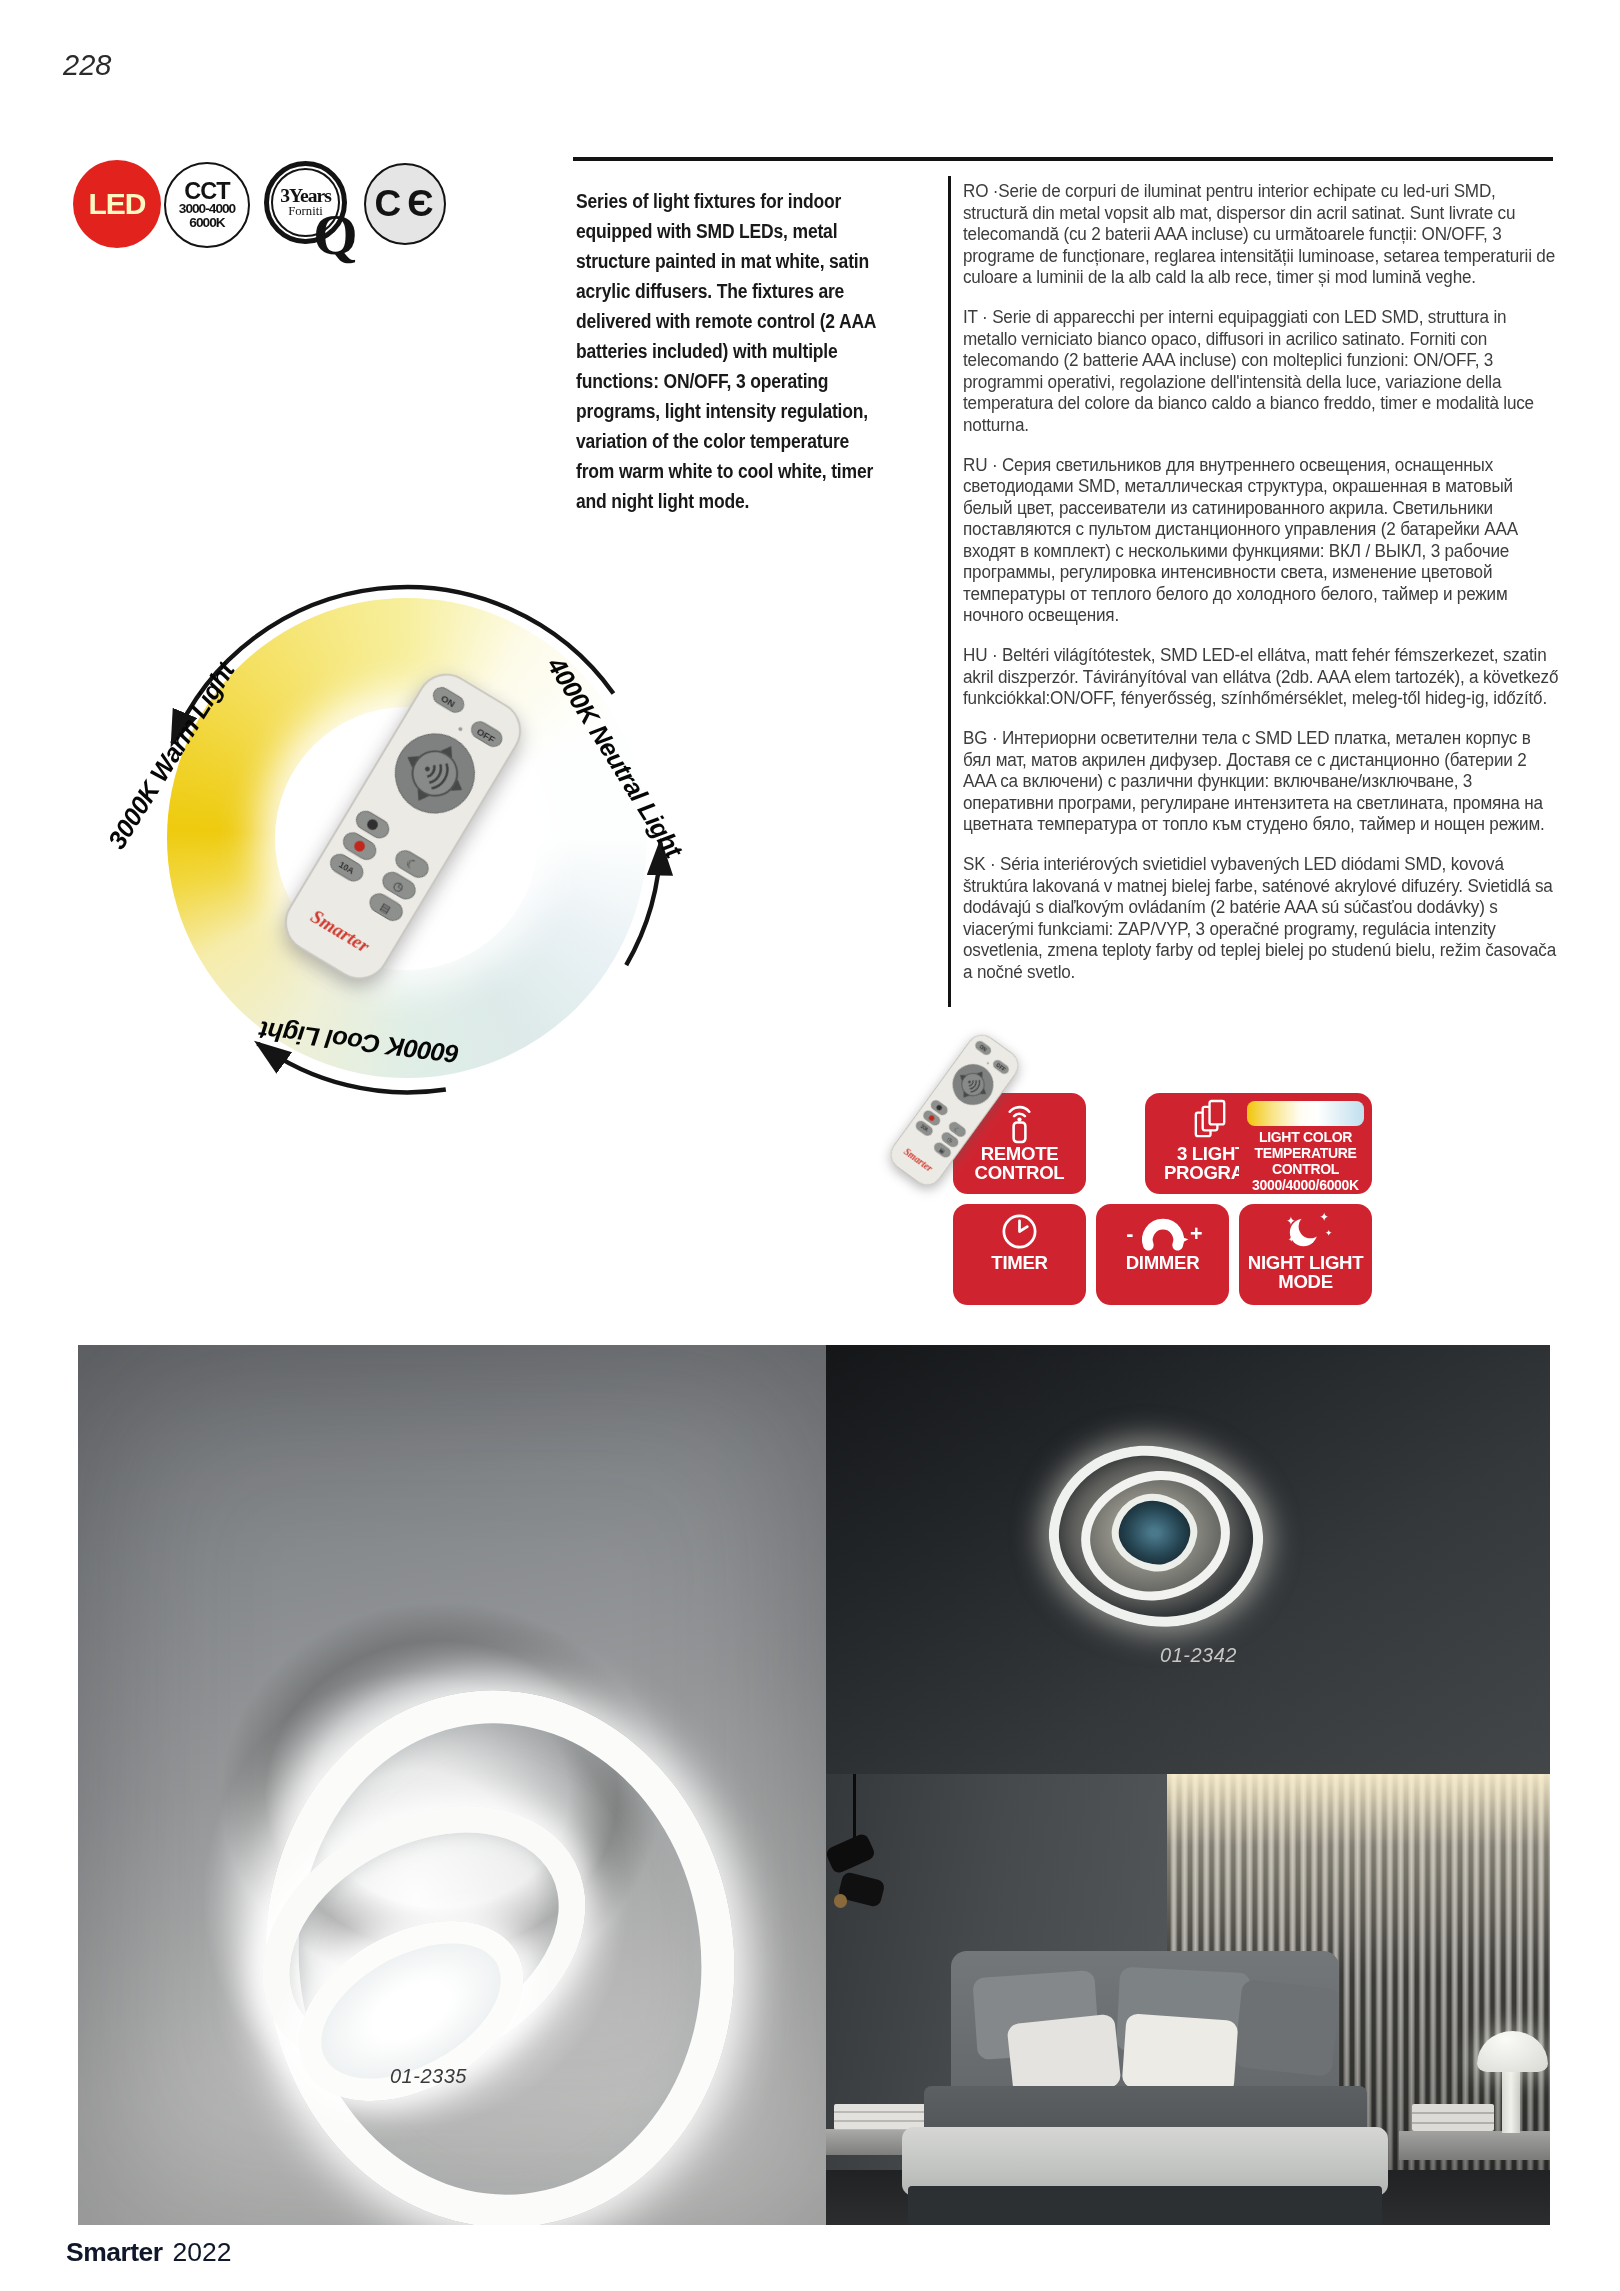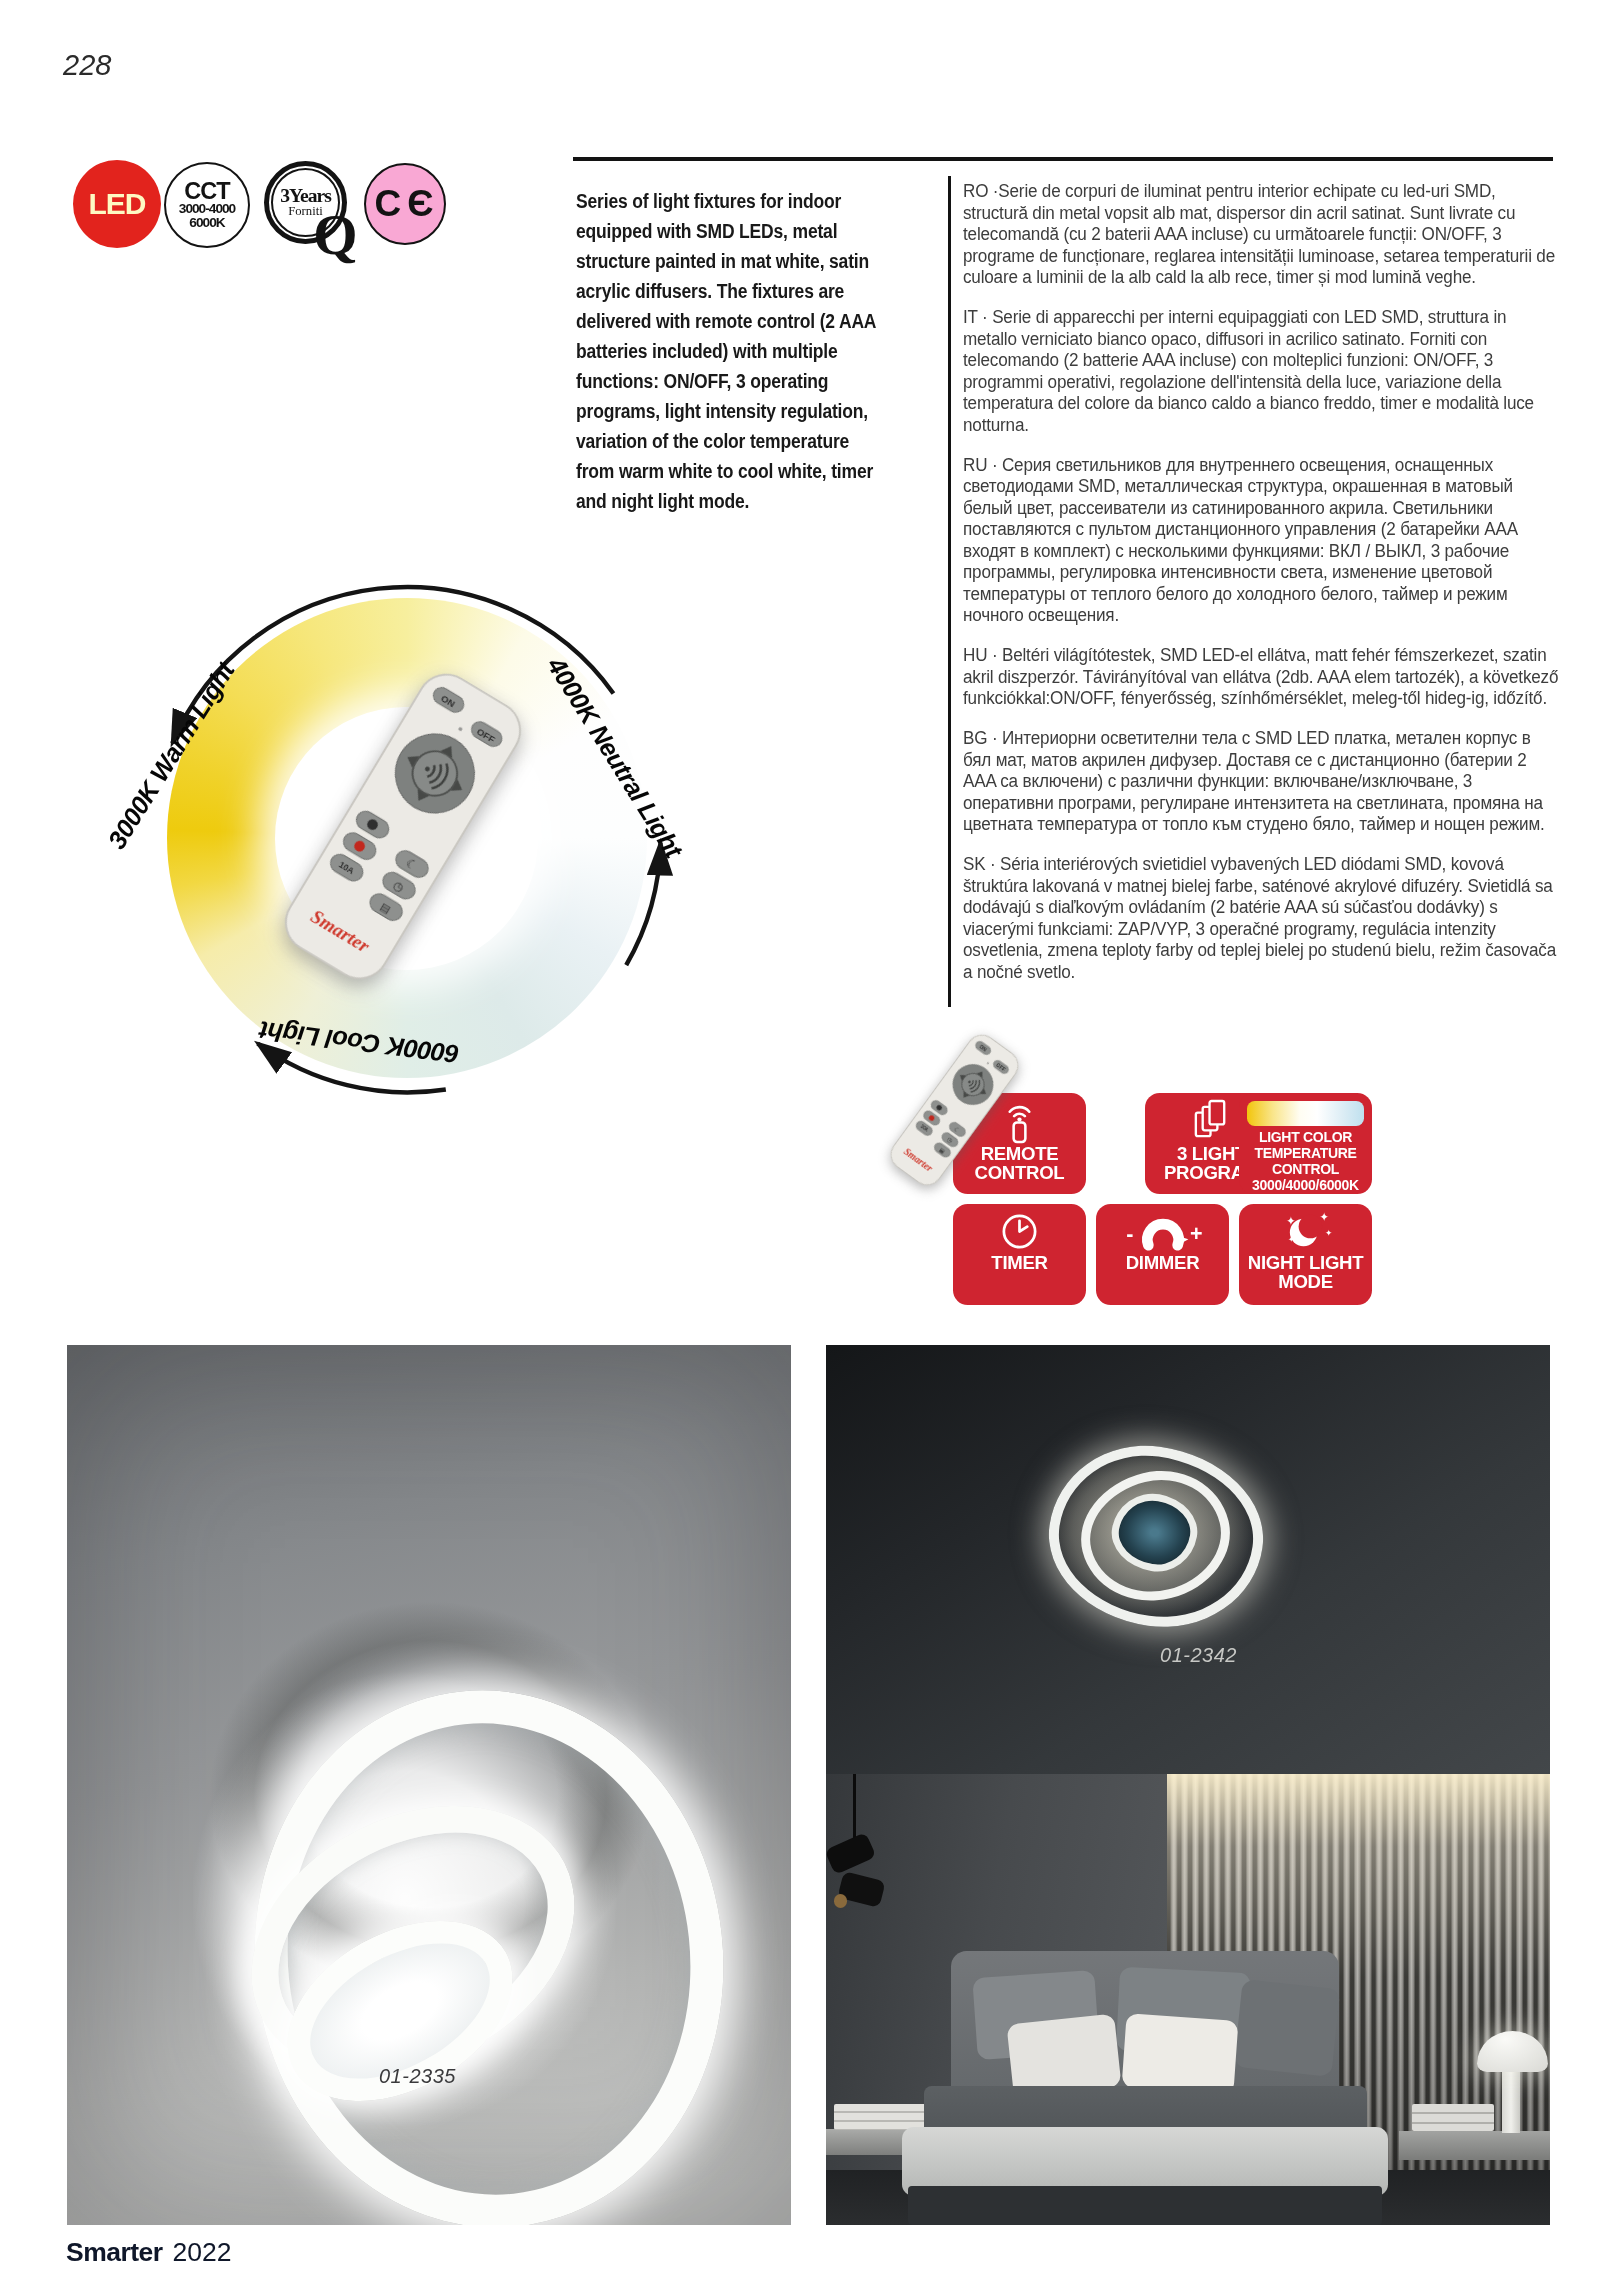--- a/index.html
+++ b/index.html
@@ -19,21 +19,21 @@
   .cct{left:164px;top:162px;width:82px;height:82px;border:2px solid #131313;background:#fff;}
   .cct .l1{font-weight:700;font-size:23.5px;line-height:21.6px;letter-spacing:-1px;color:#131313;}
   .cct .l2{font-weight:700;font-size:13.7px;line-height:13.7px;letter-spacing:-1px;color:#131313;}
   .warranty{left:264px;top:161px;width:73px;height:73px;border:5.9px solid #131313;background:#fff;border-radius:50%;}
   .warranty-inner{position:absolute;inset:2px;border:2px solid #131313;border-radius:50%;display:flex;
       flex-direction:column;align-items:center;justify-content:center;}
   .warranty .y1{font-family:"Liberation Serif",serif;font-weight:700;font-size:19.6px;line-height:17.6px;letter-spacing:-1px;color:#131313;}
   .warranty .y2{font-family:"Liberation Serif",serif;font-size:12.7px;line-height:12.7px;color:#131313;}
   .warranty .q{position:absolute;right:-15.7px;bottom:-23.5px;font-family:"Liberation Serif",serif;
       font-weight:700;font-size:57px;line-height:1;color:#131313;}
-  .ce{left:364px;top:163px;width:78px;height:78px;border:2.9px solid #131313;background:#f9a8d4;text-align:center;}
+  .ce{left:364px;top:163px;width:78px;height:78px;border:2.9px solid #131313;background:#e5e5e5;text-align:center;}
   .ce span{font-weight:700;font-size:37px;letter-spacing:5.9px;color:#131313;padding-left:3.9px;}
 
   
   .desc-en{left:576px;top:186px;width:435px;transform:scaleX(.875);transform-origin:0 0;
      font:700 20px/30px "Liberation Sans",sans-serif;color:#191919;white-space:pre-line;letter-spacing:-0.2px;}
 
   
   .divider-v{left:948px;top:176px;width:2.9px;height:831px;background:#131313;}
   .ml-col{left:963px;top:181px;width:629px;transform:scaleX(.95);transform-origin:0 0;}
   .ml-col p{margin:0 0 18.6px 0;font:400 18px/21.5px "Liberation Sans",sans-serif;color:#3d3d3d;letter-spacing:-0.2px;}
@@ -60,23 +60,23 @@
      text-align:center;box-sizing:border-box;padding-top:5.9px;}
   .blabel{font-weight:700;font-size:18.6px;line-height:19.6px;white-space:pre-line;letter-spacing:-0.3px;}
   .blabel.small{font-size:14px;line-height:16px;letter-spacing:-0.3px;margin-top:1px;text-align:center;}
   .bicon{height:45px;display:flex;align-items:center;justify-content:center;}
   .bicon.short{height:43px;}
   .grad-bar{margin:2px 7.8px 2.9px 7.8px;height:25.5px;border-radius:7.8px;
      background:linear-gradient(90deg,#f2c50c 0%,#f9e58a 22%,#fffdf2 45%,#ffffff 60%,#dcedf5 82%,#bfe0ee 100%);}
 
   
   .photo{overflow:hidden;}
-  .photo1{left:67px;top:1345px;width:688px;height:880px;
+  .photo1{left:78px;top:1345px;width:748px;height:880px;
      background:linear-gradient(168deg,#6f7275 0%,#85888b 22%,#97999b 45%,#b5b6b5 72%,#c9cac8 95%);
-     box-shadow:inset 0 0 157px 29px rgba(35,38,40,.30);padding-left:36px;}
+     box-shadow:inset 0 0 157px 29px rgba(35,38,40,.30);}
   .glow1{left:54px;top:250px;width:568px;height:608px;border-radius:50%;
      background:radial-gradient(closest-side,rgba(255,255,255,.98) 0%,rgba(255,255,255,.8) 42%,rgba(255,255,255,0) 75%);}
   .halo-dark{left:118px;top:235px;width:490px;height:431px;border-radius:50%;
      background:radial-gradient(closest-side,rgba(0,0,0,0) 52%,rgba(66,68,66,.34) 72%,rgba(0,0,0,0) 90%);}
   .ring-o{left:188px;top:345px;width:402px;height:472px;border:33px solid #fbfcfa;border-radius:50%;
      transform:rotate(-6deg);box-shadow:0 0 45px 13.7px rgba(255,255,255,.95),inset 0 0 25.5px rgba(170,176,178,.55);}
   .ring-m{left:176px;top:472px;width:286px;height:192px;border:27.4px solid #fafbf9;border-radius:50%;
      transform:rotate(-27deg);box-shadow:0 0 29px 7.8px rgba(255,255,255,.9),inset 0 0 17.6px rgba(170,176,178,.5);}
   .ring-i{left:212px;top:588px;width:196px;height:110px;border:23.5px solid #fcfdfb;border-radius:50%;
      transform:rotate(-29deg);background:radial-gradient(#ffffff 30%,#e9edee 85%);

